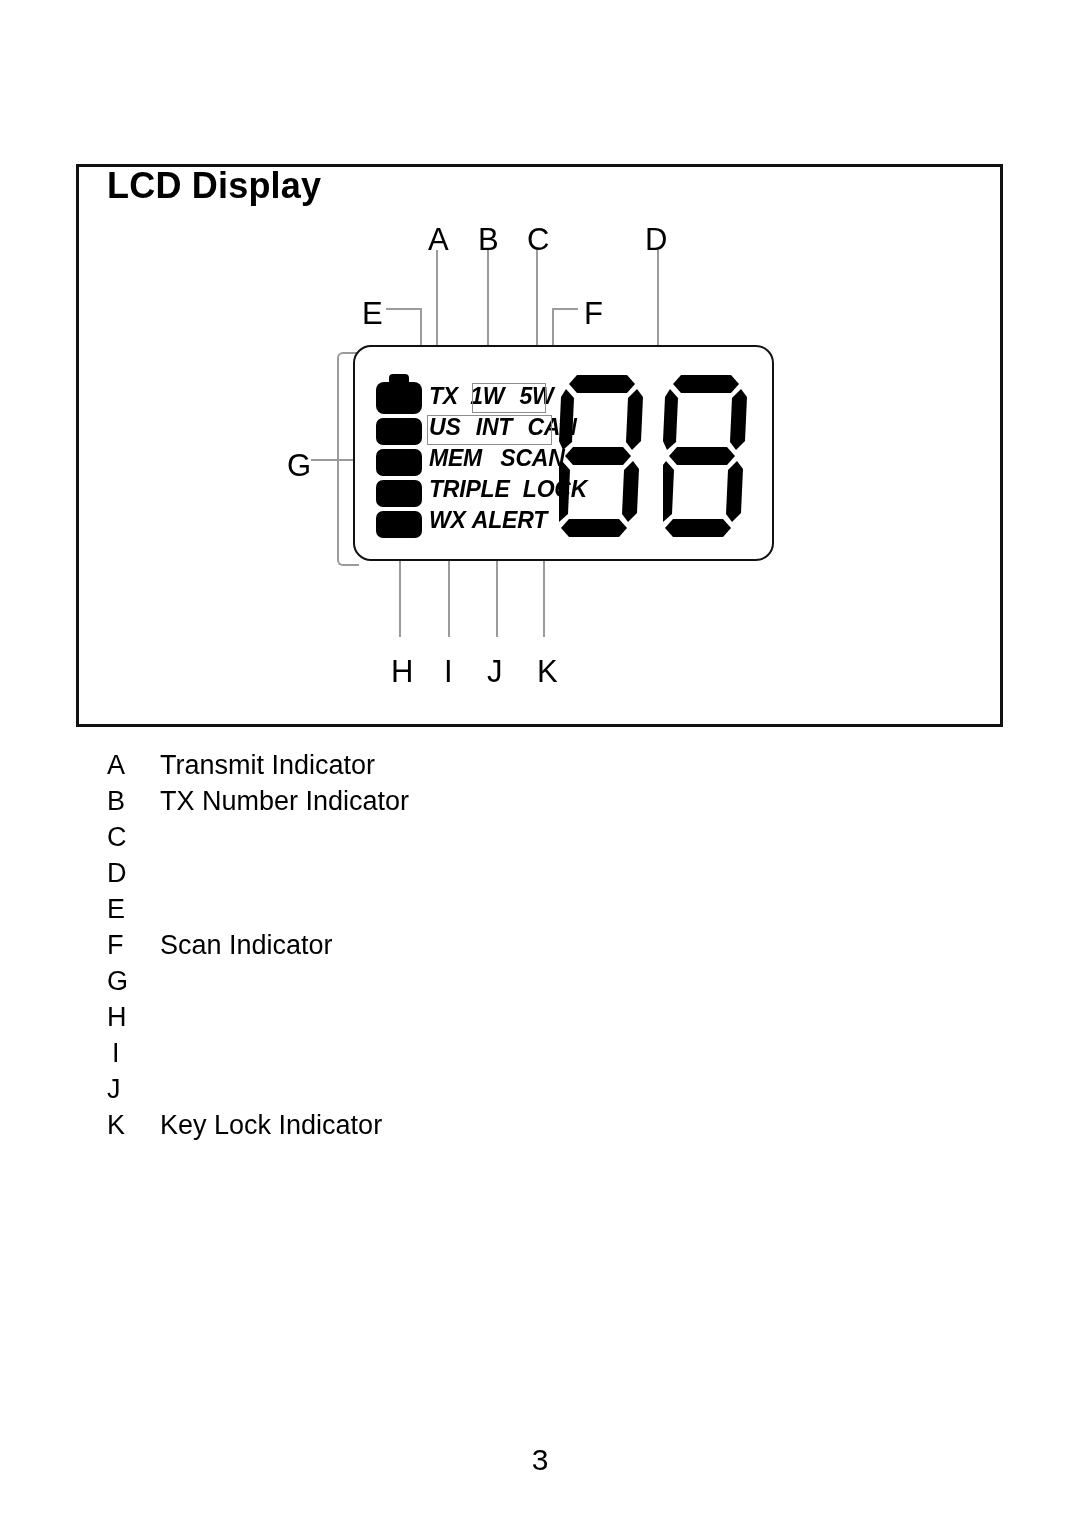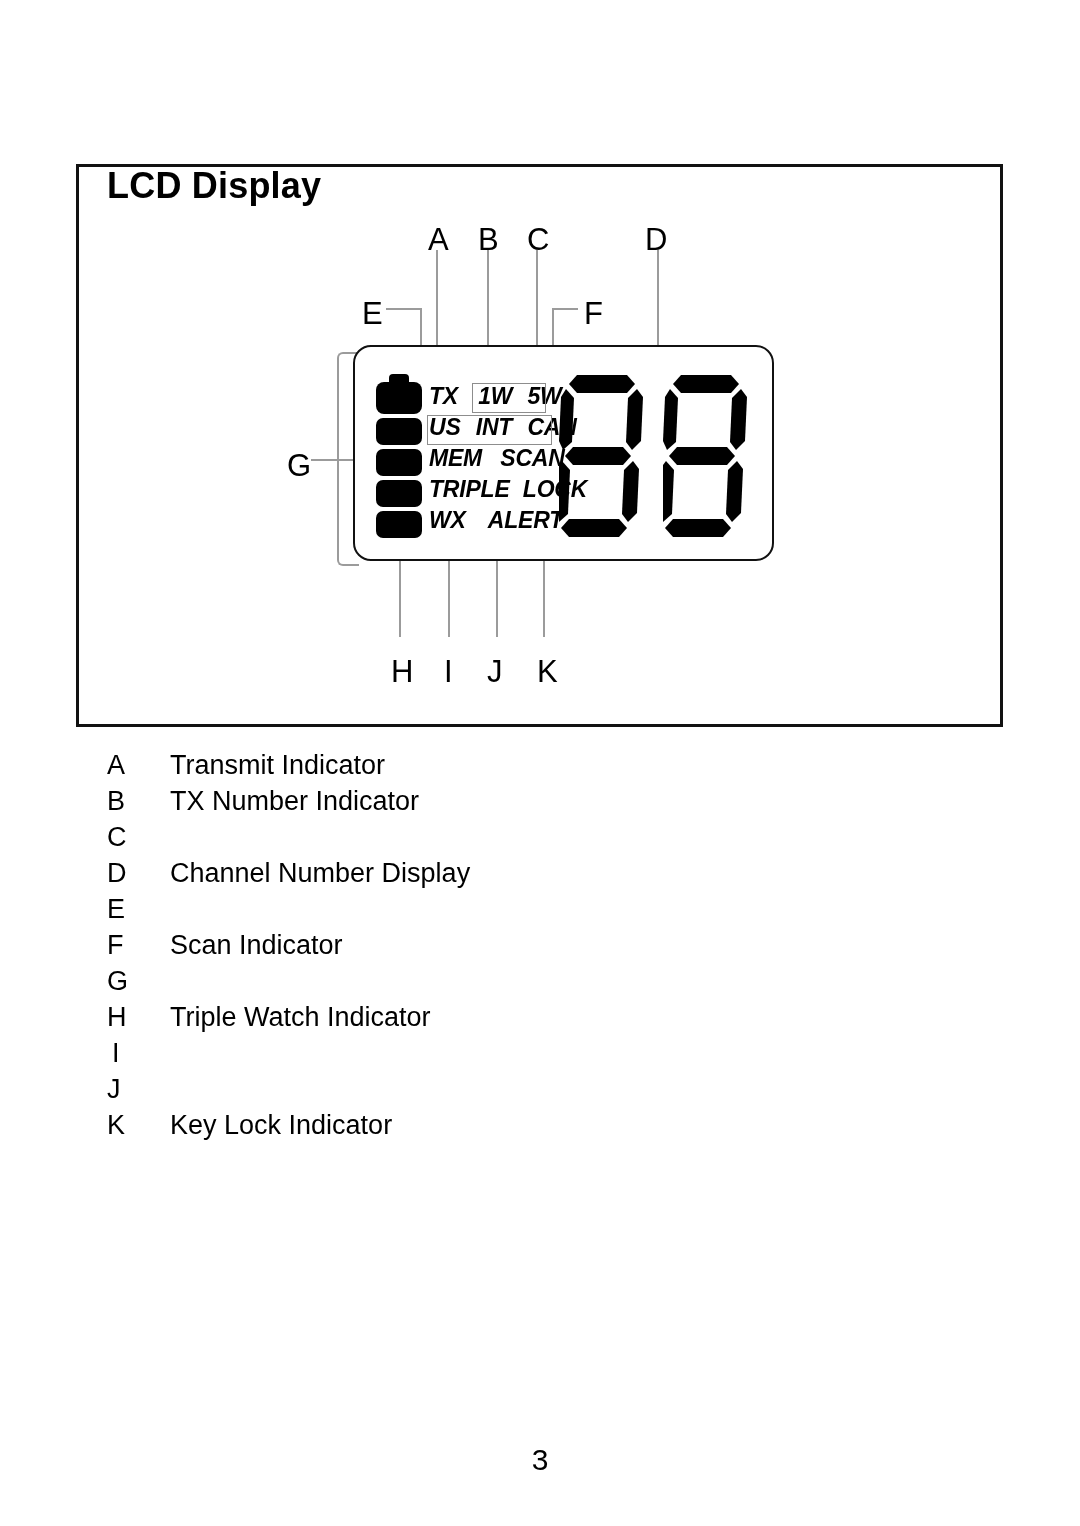--- a/index.html
+++ b/index.html
@@ -189,21 +189,21 @@
   }
   .legend-key {
     position: absolute;
     left: 0px;
     width: 40px;
     text-align: left;
   }
   .legend-key.narrow { left: 5px; }
   .legend-text {
     position: absolute;
-    left: 63px;
+    left: 53px;
   }
   .legend-text b {
     font-style: italic;
     font-weight: bold;
   }
 
   #page-number {
     position: absolute;
     left: 0;
     top: 1443px;
@@ -273,39 +273,39 @@
     <div class="bat-seg s1"></div>
     <div class="bat-seg s2"></div>
     <div class="bat-seg s3"></div>
     <div class="bat-seg s4"></div>
     <div class="bat-seg s5"></div>
   </div>
 
   <div id="annunciators">
     <div class="ann-row">
       <span class="ann-seg">TX</span>
-      <span class="ann-seg" style="margin-left:14px;">1W</span>
+      <span class="ann-seg" style="margin-left:6px;">1W</span>
       <span class="ann-seg" style="margin-left:9px;">5W</span>
     </div>
     <div class="ann-row">
       <span class="ann-seg">US</span>
       <span class="ann-seg" style="margin-left:9px;">INT</span>
       <span class="ann-seg" style="margin-left:9px;">CAN</span>
     </div>
     <div class="ann-row">
       <span class="ann-seg">MEM</span>
       <span class="ann-seg" style="margin-left:12px;">SCAN</span>
     </div>
     <div class="ann-row">
       <span class="ann-seg">TRIPLE</span>
       <span class="ann-seg" style="margin-left:7px;">LOCK</span>
     </div>
     <div class="ann-row">
       <span class="ann-seg">WX</span>
-      <span class="ann-seg" style="margin-left:16px;">ALERT</span>
+      <span class="ann-seg" style="">ALERT</span>
     </div>
   </div>
 
   <div class="ann-box" id="box-power"></div>
   <div class="ann-box" id="box-region"></div>
 
   <div id="digits">
     <svg class="digit d1" viewBox="0 0 86 168" xmlns="http://www.w3.org/2000/svg">
       <g fill="#000000">
         <polygon points="18,4 68,4 76,13 68,22 18,22 10,13"></polygon>
@@ -338,35 +338,33 @@
   </div>
   <div class="legend-row">
     <span class="legend-key">B</span>
     <span class="legend-text">TX Number Indicator</span>
   </div>
   <div class="legend-row">
     <span class="legend-key">C</span>
   </div>
   <div class="legend-row">
     <span class="legend-key">D</span>
-    <span class="legend-text">Channel Number Display</span>
   </div>
   <div class="legend-row">
     <span class="legend-key">E</span>
   </div>
   <div class="legend-row">
     <span class="legend-key">F</span>
     <span class="legend-text">Scan Indicator</span>
   </div>
   <div class="legend-row">
     <span class="legend-key">G</span>
   </div>
   <div class="legend-row">
     <span class="legend-key">H</span>
-    <span class="legend-text">Triple Watch Indicator</span>
   </div>
   <div class="legend-row">
     <span class="legend-key narrow">I</span>
   </div>
   <div class="legend-row">
     <span class="legend-key">J</span>
   </div>
   <div class="legend-row">
     <span class="legend-key">K</span>
     <span class="legend-text">Key Lock Indicator</span>

